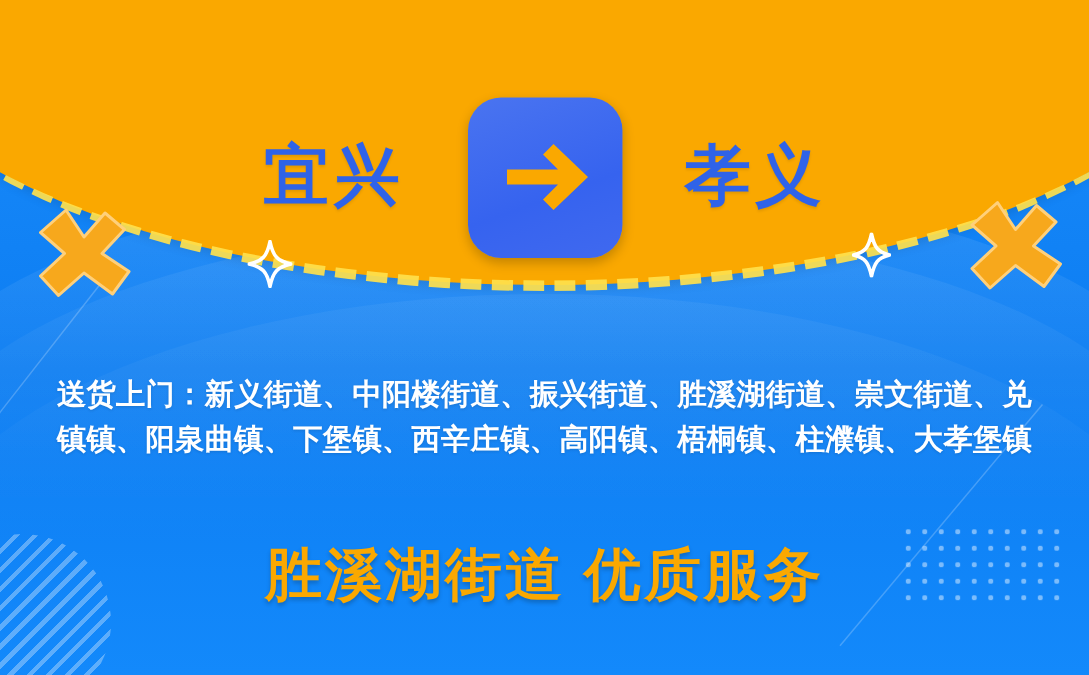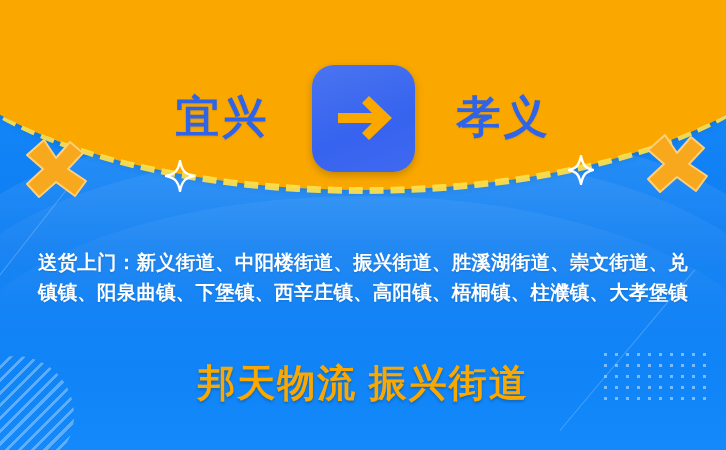--- a/index.html
+++ b/index.html
@@ -5,21 +5,21 @@
   html, body {
     margin: 0;
     padding: 0;
     background: #ffffff;
   }
   #banner {
     position: relative;
     width: 726px;
     height: 450px;
     overflow: hidden;
-    font-family: Liberation Serif, serif;
+    font-family: Liberation Sans, sans-serif;
     background: linear-gradient(180deg, #1b8cfb 0%, #0c7df2 55%, #1389fb 100%);
   }
 
   
   .wave {
     position: absolute;
     left: -8%;
     width: 116%;
     border-radius: 50%;
     pointer-events: none;
@@ -228,15 +228,15 @@
   </span>
 
   <span class="deco spark-right">
     <svg width="26" height="30" viewBox="0 0 26 30" aria-hidden="true">
       <path d="M13 1 C15 10 17 13 25 15 C17 17 15 20 13 29 C11 20 9 17 1 15 C9 13 11 10 13 1 Z" fill="none" stroke="#ffffff" stroke-width="2.4" stroke-linejoin="round"></path>
     </svg>
   </span>
 
   <div class="body-text">送货上门：新义街道、中阳楼街道、振兴街道、胜溪湖街道、崇文街道、兑镇镇、阳泉曲镇、下堡镇、西辛庄镇、高阳镇、梧桐镇、柱濮镇、大孝堡镇</div>
 
-  <div class="slogan">邦天物流 振兴街道</div>
+  <div class="slogan">胜溪湖街道 优质服务</div>
 
 </div>
 
 </body></html>

